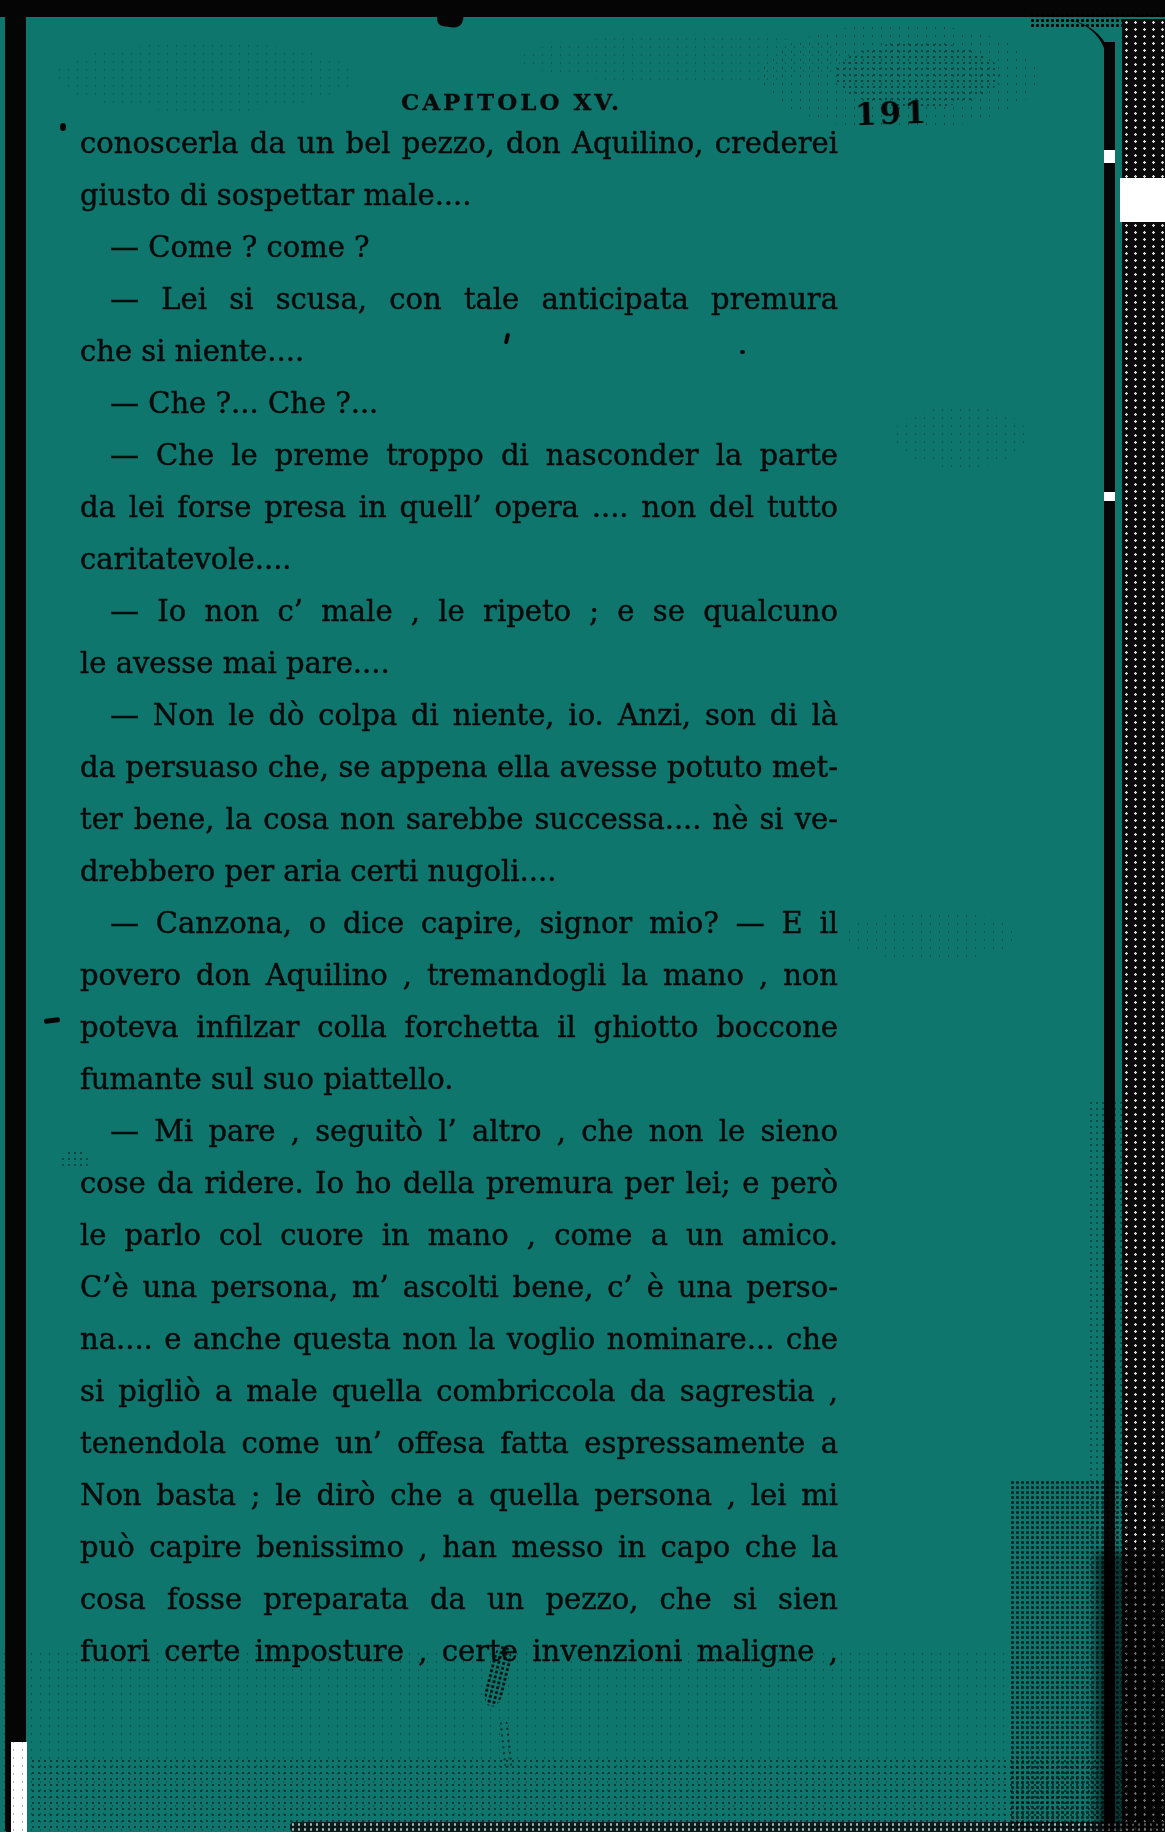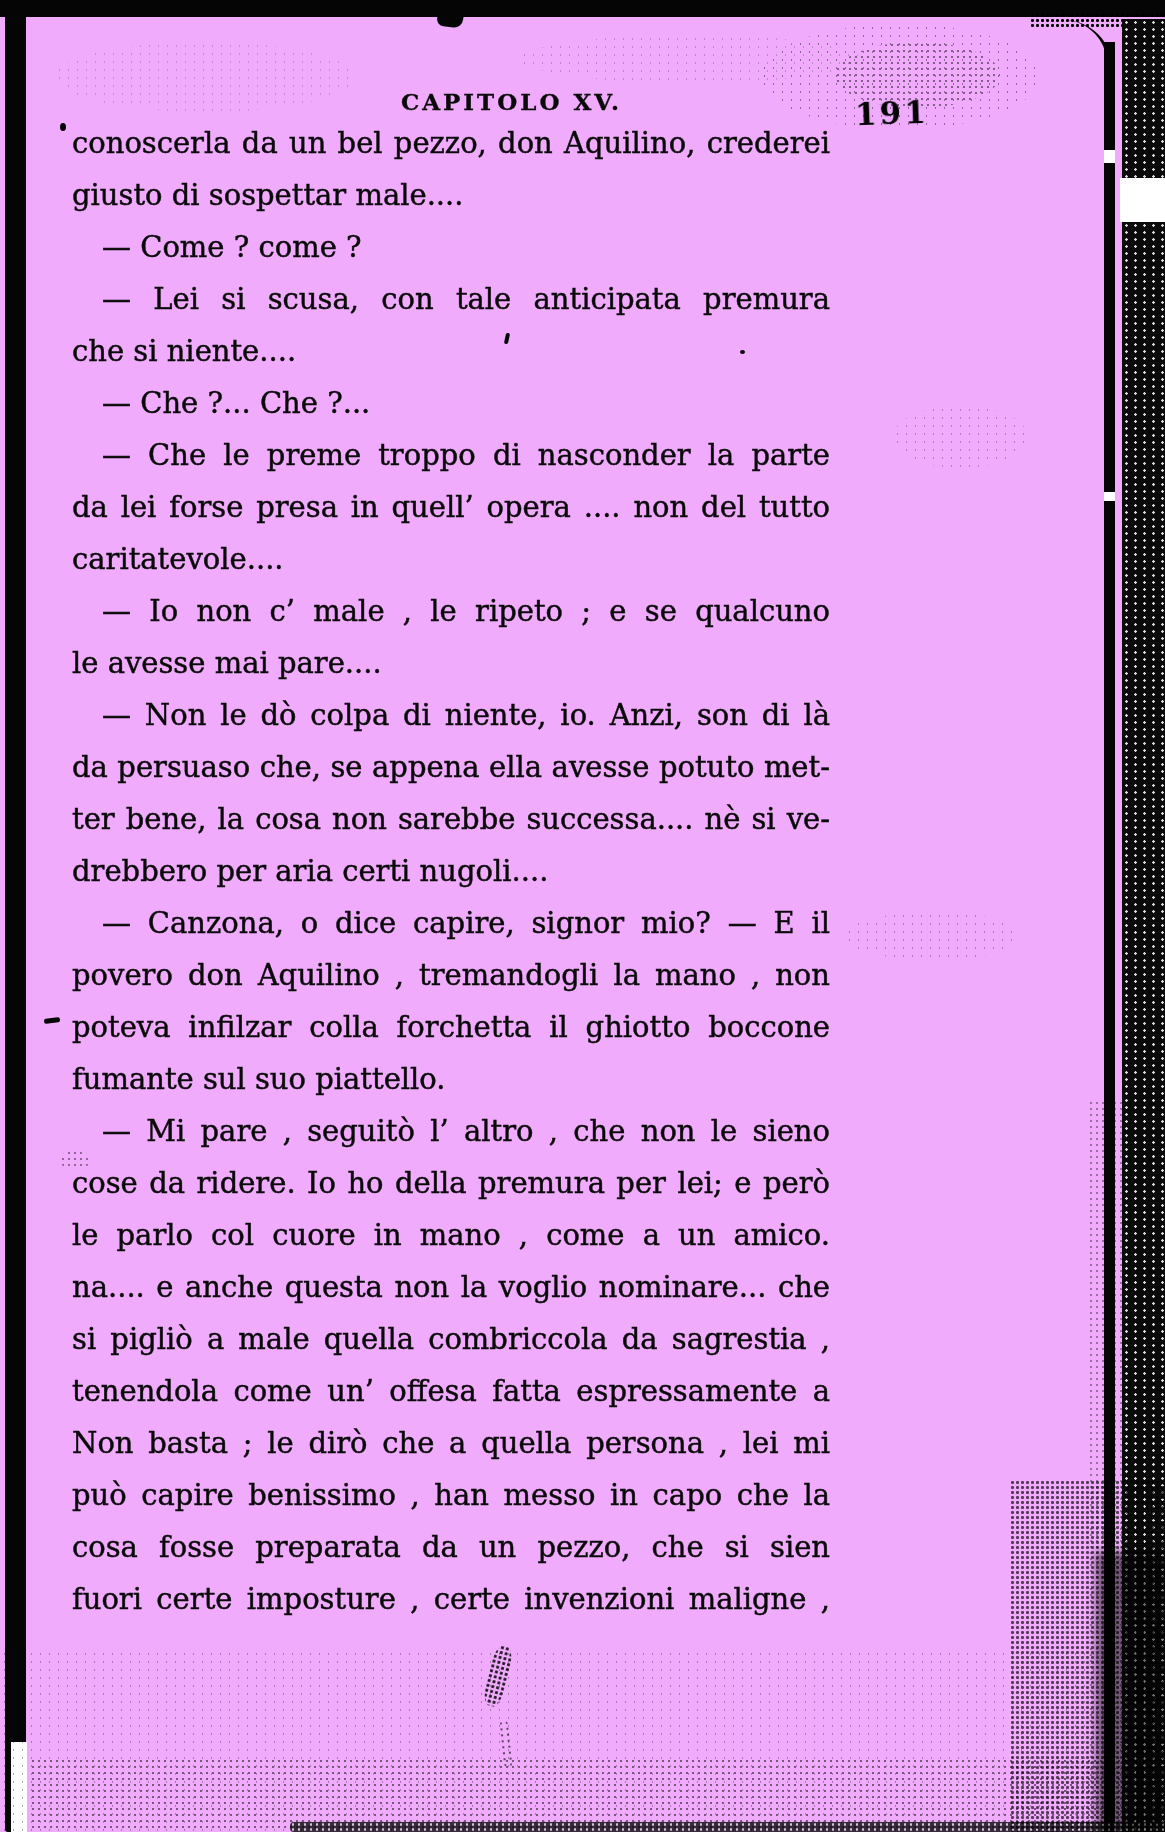--- a/index.html
+++ b/index.html
@@ -2,35 +2,35 @@
 <html><head>
 <meta charset="utf-8">
 <style>
   html,body{margin:0;padding:0;}
   body{
     width:1165px;height:1832px;
     background:#ffffff;
     font-family:"DejaVu Serif","Liberation Serif",serif;
     overflow:hidden;
   }
-  .page{position:relative;width:1165px;height:1832px;background:#f0abfc;}
+  .page{position:relative;width:1165px;height:1832px;background:#0f766e;}
 
   
   .header-row{position:absolute;left:80px;top:88px;width:758px;height:40px;z-index:3;}
   .chapter{
     display:block;text-align:center;padding-left:105px;
     font-size:23px;font-weight:bold;letter-spacing:3px;
     color:#0a0a0a;-webkit-text-stroke:0.3px #0a0a0a;
   }
   .pagenum{
     position:absolute;left:855px;top:95px;z-index:3;
     font-size:31px;font-weight:bold;letter-spacing:3px;color:#050505;
     filter:blur(0.7px);transform:rotate(-2deg);
   }
-  .text-body{position:absolute;left:72px;top:117px;width:758px;z-index:3;color:#0a0a0a;}
+  .text-body{position:absolute;left:80px;top:117px;width:758px;z-index:3;color:#0a0a0a;}
   .line{
     height:52px;line-height:52px;font-size:29px;
     -webkit-text-stroke:0.45px #0a0a0a;
     overflow:hidden;white-space:normal;
   }
   .j{text-align:justify;text-align-last:justify;}
   .l{text-align:left;text-align-last:left;}
   .ind{text-indent:30px;}
 
   
@@ -135,20 +135,21 @@
       <div class="line j">da persuaso che, se appena ella avesse potuto met-</div>
       <div class="line j">ter bene, la cosa non sarebbe successa.... nè si ve-</div>
       <div class="line l">drebbero per aria certi nugoli....</div>
       <div class="line j ind">— Canzona, o dice capire, signor mio? — E il</div>
       <div class="line j">povero don Aquilino , tremandogli la mano , non</div>
       <div class="line j">poteva infilzar colla forchetta il ghiotto boccone</div>
       <div class="line l">fumante sul suo piattello.</div>
       <div class="line j ind">— Mi pare , seguitò l’ altro , che non le sieno</div>
       <div class="line j">cose da ridere. Io ho della premura per lei; e però</div>
       <div class="line j">le parlo col cuore in mano , come a un amico.</div>
+      <div class="line j">C’è una persona, m’ ascolti bene, c’ è una perso-</div>
       <div class="line j">na.... e anche questa non la voglio nominare... che</div>
       <div class="line j">si pigliò a male quella combriccola da sagrestia ,</div>
       <div class="line j">tenendola come un’ offesa fatta espressamente a lui.</div>
       <div class="line j">Non basta ; le dirò che  a quella persona , lei mi</div>
       <div class="line j">può capire benissimo , han messo in capo che la</div>
       <div class="line j">cosa fosse preparata da un pezzo, che si sien messe</div>
       <div class="line j">fuori certe imposture , certe invenzioni maligne ,</div>
     </div>
 
 </div>

